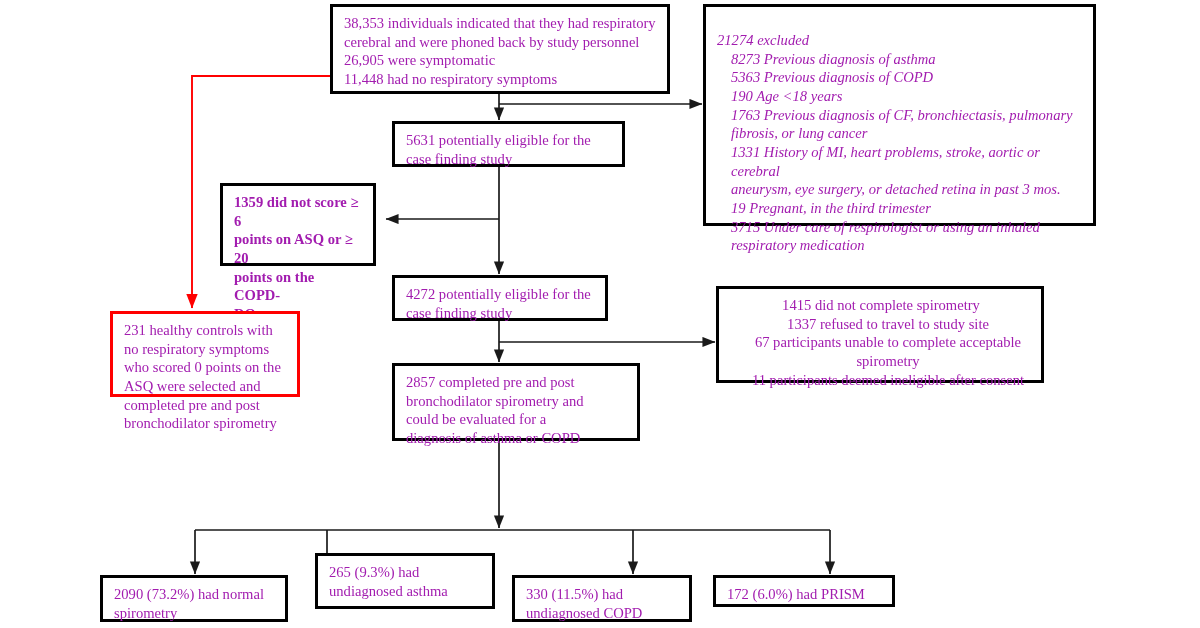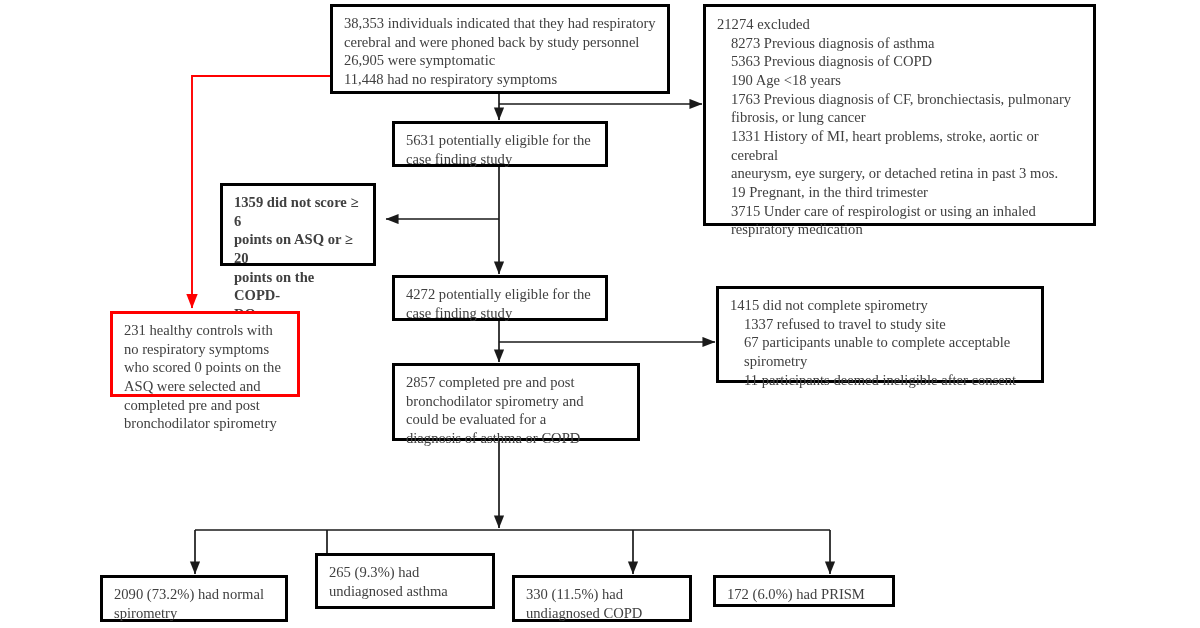--- a/index.html
+++ b/index.html
@@ -23,21 +23,21 @@
     top: 0;
     width: 1200px;
     height: 628px;
     pointer-events: none;
   }
   .node {
     position: absolute;
     box-sizing: border-box;
     background: #ffffff;
     border: 3px solid #000000;
-    color: #404040;
+    color: #a21caf;
     font-size: 14.6px;
     line-height: 1.28;
     padding: 7px 9px 7px 11px;
     z-index: 3;
   }
   .node.red {
     border-color: #ff0000;
   }
   .node p {
     margin: 0;
@@ -84,35 +84,35 @@
     <path d="M830,530 L830,574" stroke="#1a1a1a" stroke-width="1.7" fill="none" marker-end="url(#arrow-black)"></path>
   </svg>
 
   <div class="node" style="left:330px; top:4px; width:340px; height:90px;">
     <p>38,353 individuals indicated that they had respiratory</p>
     <p>cerebral and were phoned back by study personnel</p>
     <p>26,905 were symptomatic</p>
     <p>11,448 had no respiratory symptoms</p>
   </div>
 
-  <div class="node" style="left:703px; top:4px; width:393px; height:222px; padding-top:8px;">
+  <div class="node" style="left:703px; top:4px; width:393px; height:222px; padding-top:24px;font-style:italic;">
     <p>21274 excluded</p>
     <p class="indent">8273 Previous diagnosis of asthma</p>
     <p class="indent">5363 Previous diagnosis of COPD</p>
     <p class="indent">190   Age &lt;18 years</p>
     <p class="indent">1763 Previous diagnosis of CF, bronchiectasis, pulmonary
 fibrosis, or lung cancer</p>
     <p class="indent">1331 History of MI, heart problems, stroke, aortic or cerebral
 aneurysm, eye surgery, or detached retina in past 3 mos.</p>
     <p class="indent">19 Pregnant, in the third trimester</p>
     <p class="indent">3715 Under care of respirologist or using an inhaled
 respiratory medication</p>
   </div>
 
-  <div class="node" style="left:392px; top:121px; width:216px; height:46px;">
+  <div class="node" style="left:392px; top:121px; width:233px; height:46px;">
     <p>5631 potentially eligible for the
 case finding study</p>
   </div>
 
   <div class="node" style="left:220px; top:183px; width:156px; height:83px;font-weight:bold;">
     <p>1359 did not score ≥ 6
 points on ASQ or ≥ 20
 points on the COPD-
 DQ</p>
   </div>
@@ -124,21 +124,21 @@
 ASQ were selected and
 completed pre and post
 bronchodilator spirometry</p>
   </div>
 
   <div class="node" style="left:392px; top:275px; width:216px; height:46px;">
     <p>4272 potentially eligible for the
 case finding study</p>
   </div>
 
-  <div class="node" style="left:716px; top:286px; width:328px; height:97px;">
+  <div class="node" style="left:716px; top:286px; width:328px; height:97px;text-align:center;">
     <p>1415 did not complete spirometry</p>
     <p class="indent">1337 refused to travel to study site</p>
     <p class="indent">67 participants unable to complete acceptable
 spirometry</p>
     <p class="indent">11 participants deemed ineligible after consent</p>
   </div>
 
   <div class="node" style="left:392px; top:363px; width:248px; height:78px;">
     <p>2857 completed pre and post
 bronchodilator spirometry and

